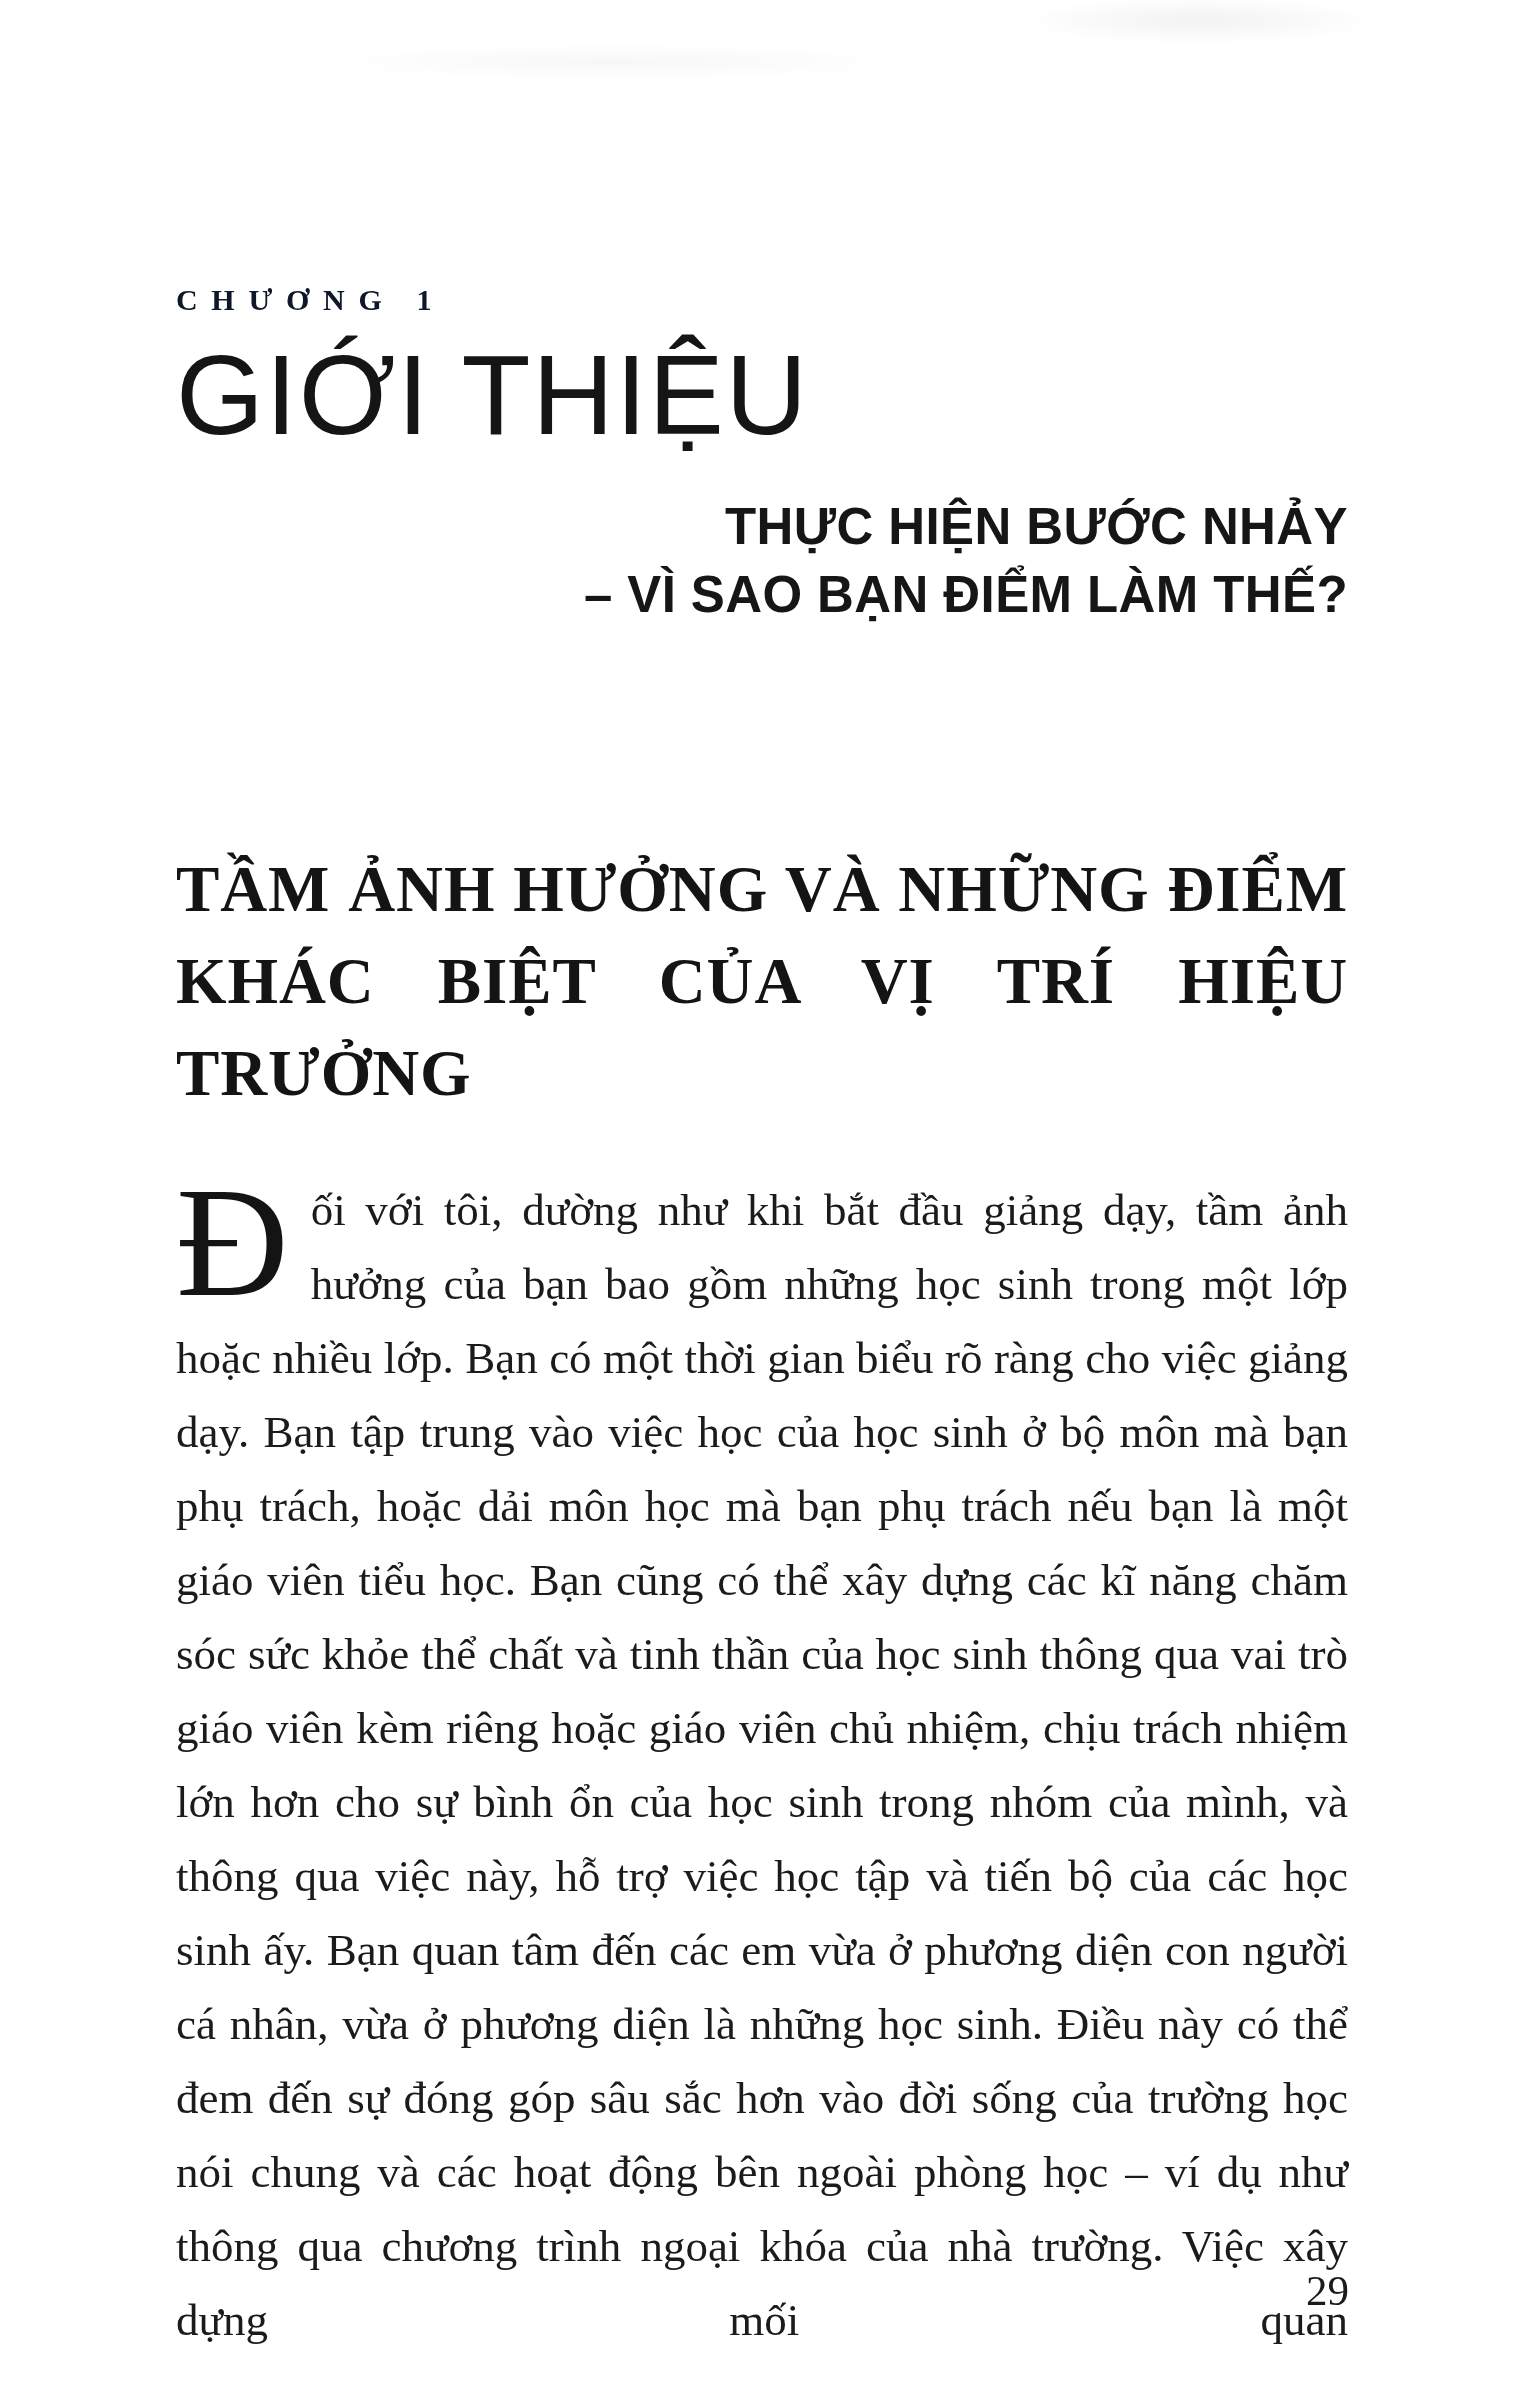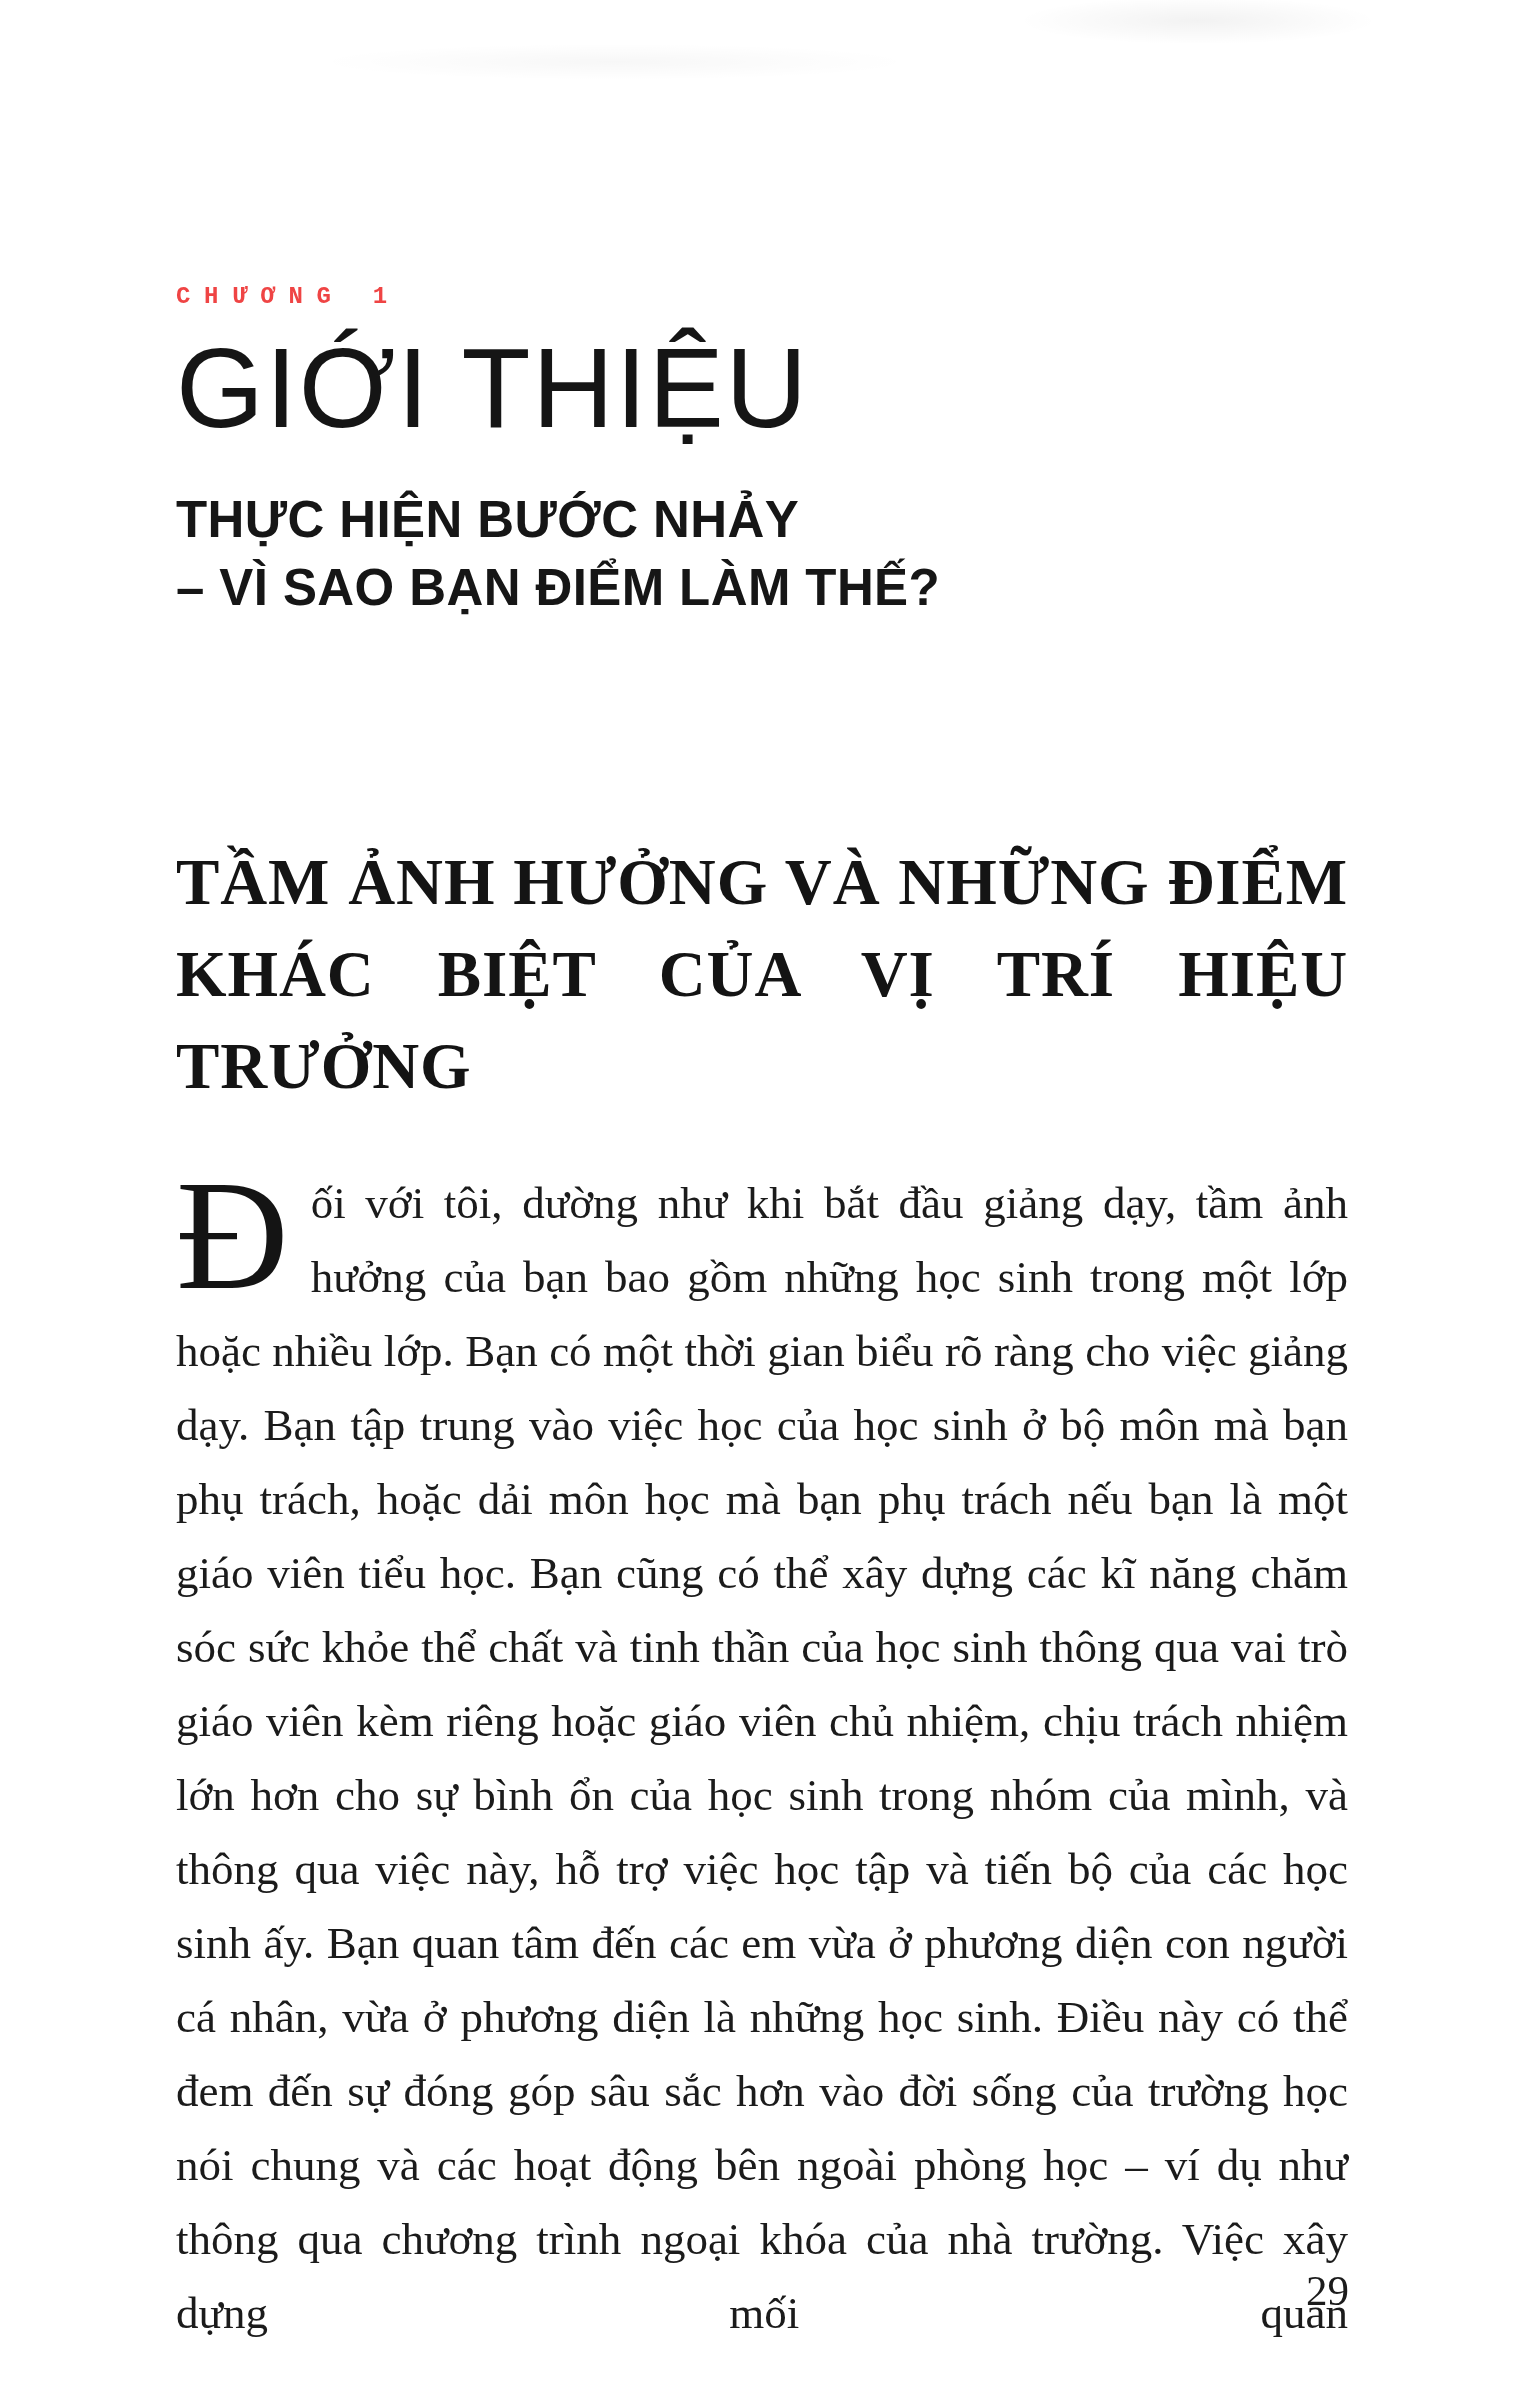--- a/index.html
+++ b/index.html
@@ -28,43 +28,44 @@
     pointer-events: none;
   }
   .content {
     position: absolute;
     left: 176px;
     top: 0;
     width: 1172px;
   }
   .chapter-label {
     margin-top: 283px;
-    font-family: Liberation Mono, monospace;
+    font-family: Liberation Serif, serif;
     font-weight: 700;
-    font-size: 24px;
+    font-size: 30px;
     letter-spacing: 13.7px;
-    color: #ef4444;
+    color: #0f172a;
   }
   .chapter-title {
     margin-top: 22px;
     font-family: "Liberation Sans", sans-serif;
     font-weight: 300;
     font-size: 113px;
     letter-spacing: 1.7px;
     line-height: 1.0;
     color: #151515;
   }
   .chapter-subtitle {
     margin-top: 41px;
     font-family: "Liberation Sans", sans-serif;
     font-weight: 700;
     font-size: 51px;
     line-height: 1.33;
     letter-spacing: 0.4px;
     color: #161616;
+    text-align: right;
   }
   .section-heading {
     margin-top: 214px;
     font-family: "Liberation Serif", serif;
     font-weight: 700;
     font-size: 65px;
     line-height: 1.42;
     text-align: justify;
     text-align-last: left;
     letter-spacing: 0.9px;

